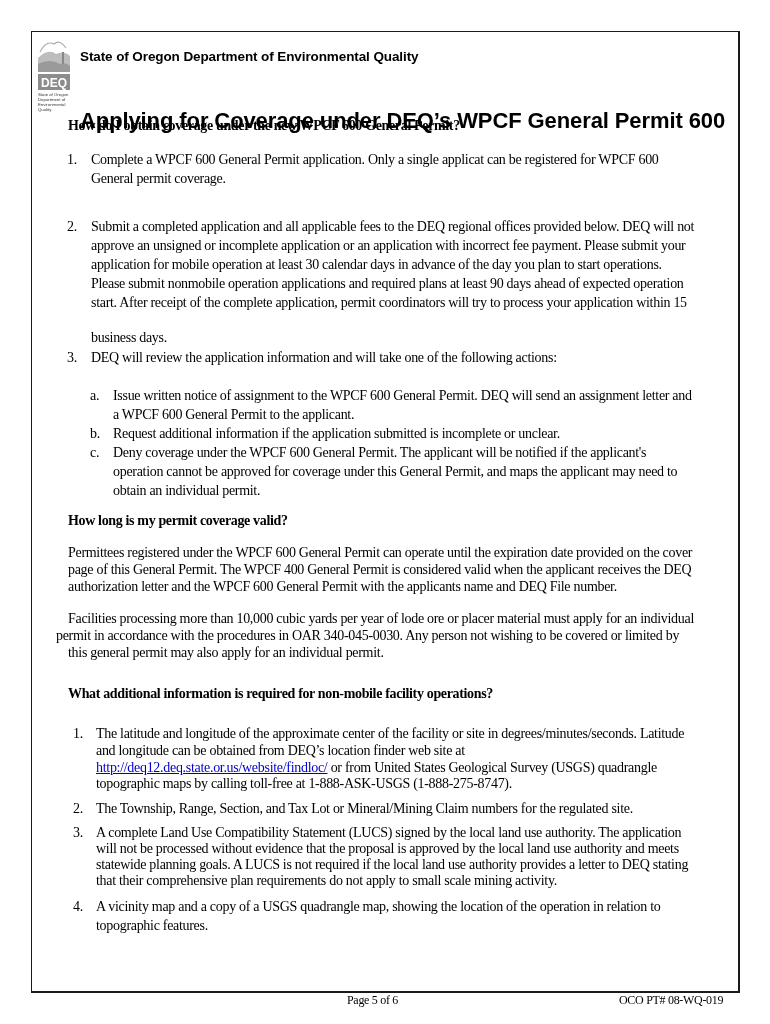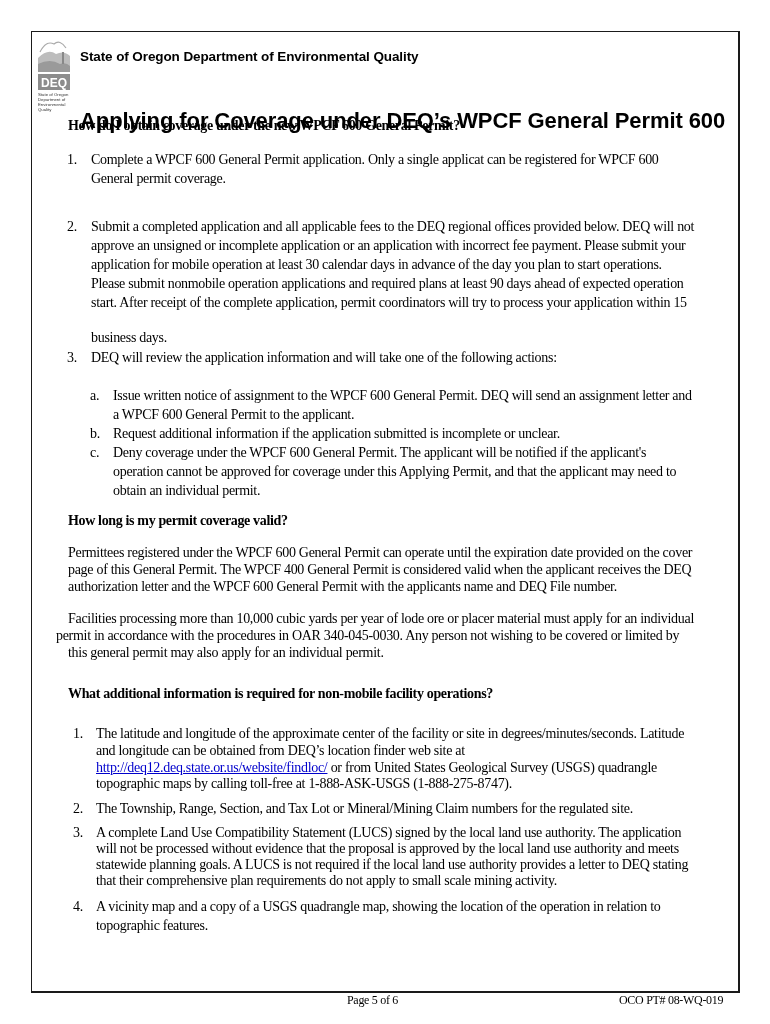--- a/index.html
+++ b/index.html
@@ -67,21 +67,21 @@
   <div class="abs body" style="left:113px; top:386px;">Issue written notice of assignment to the WPCF 600 General Permit. DEQ will send an assignment letter and</div>
   <div class="abs body" style="left:113px; top:405px;">a WPCF 600 General Permit to the applicant.</div>
 </div>
 <div>
   <div class="abs body" style="left:90px; top:424px;">b.</div>
   <div class="abs body" style="left:113px; top:424px;">Request additional information if the application submitted is incomplete or unclear.</div>
 </div>
 <div>
   <div class="abs body" style="left:90px; top:443px;">c.</div>
   <div class="abs body" style="left:113px; top:443px;">Deny coverage under the WPCF 600 General Permit. The applicant will be notified if the applicant's</div>
-  <div class="abs body" style="left:113px; top:462px;">operation cannot be approved for coverage under this Applying Permit, and that the applicant may need to</div>
+  <div class="abs body" style="left:113px; top:462px;">operation cannot be approved for coverage under this General Permit, and maps the applicant may need to</div>
   <div class="abs body" style="left:113px; top:481px;">obtain an individual permit.</div>
 </div>
 
 <div class="abs q" style="left:68px; top:513px;">How long is my permit coverage valid?</div>
 
 <div>
   <div class="abs para" style="left:68px; top:545px;">Permittees registered under the WPCF 600 General Permit can operate until the expiration date provided on the cover</div>
   <div class="abs para" style="left:68px; top:562px;">page of this General Permit. The WPCF 400 General Permit is considered valid when the applicant receives the DEQ</div>
   <div class="abs para" style="left:68px; top:579px;">authorization letter and the WPCF 600 General Permit with the applicants name and DEQ File number.</div>
 </div>

